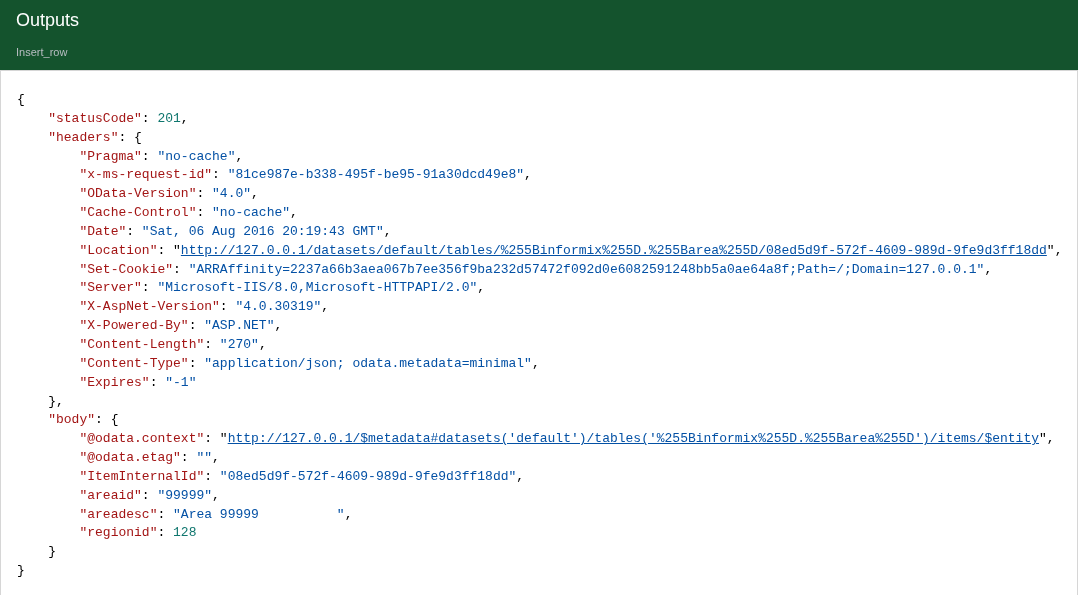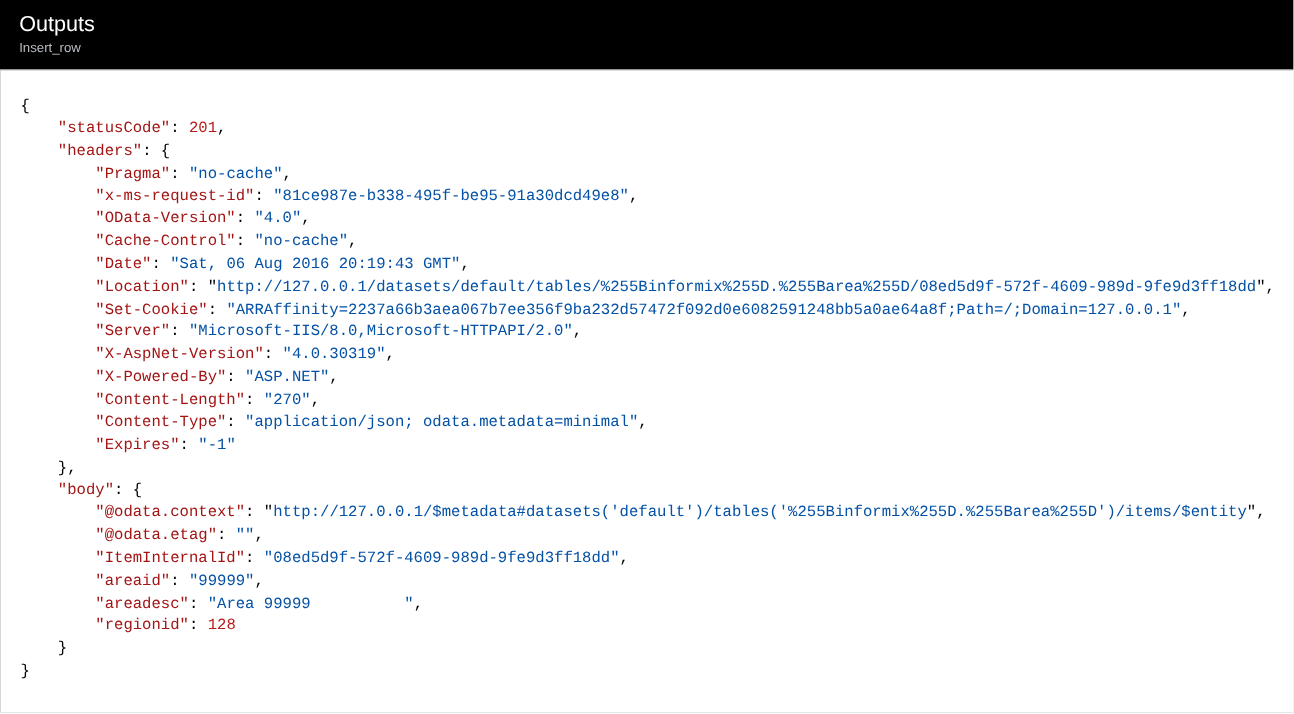--- a/index.html
+++ b/index.html
@@ -1,38 +1,38 @@
 <!DOCTYPE html>
 <html><head>
 <meta charset="utf-8">
 <style>
 * { margin: 0; padding: 0; box-sizing: border-box; }
 body { font-family: "Segoe UI", Arial, sans-serif; background: #fff; width: 1078px; }
 .header {
-  background: #000000;
+  background: #14532d;
   color: #fff;
   padding: 10px 16px 12px;
 }
 .header-title { font-size: 18px; font-weight: 400; }
-.header-subtitle { font-size: 11px; color: #b8bdc2; margin-top: 3px; }
+.header-subtitle { font-size: 11px; color: #b8bdc2; margin-top: 15px; }
 .panel {
   border: 1px solid #d6d6d6;
   background: #fff;
   padding: 20px 16px 24px;
   font-family: Consolas, "Courier New", monospace;
   font-size: 13px;
   line-height: 1.45;
   white-space: pre;
   overflow-x: auto;
 }
 .k { color: #a31515; }        
 .s { color: #0451a5; }        
-.n { color: #b91c1c; }        
+.n { color: #0f766e; }        
 .p { color: #000; }           
-.lnk { color: #0451a5; cursor: pointer; }
+.lnk { color: #0451a5; text-decoration: underline; cursor: pointer; }
 </style>
 </head>
 <body>
 
 <div class="header">
   <div class="header-title">Outputs</div>
   <div class="header-subtitle">Insert_row</div>
 </div>
 
 <div class="panel" id="json-panel"><span class="p">{</span>

